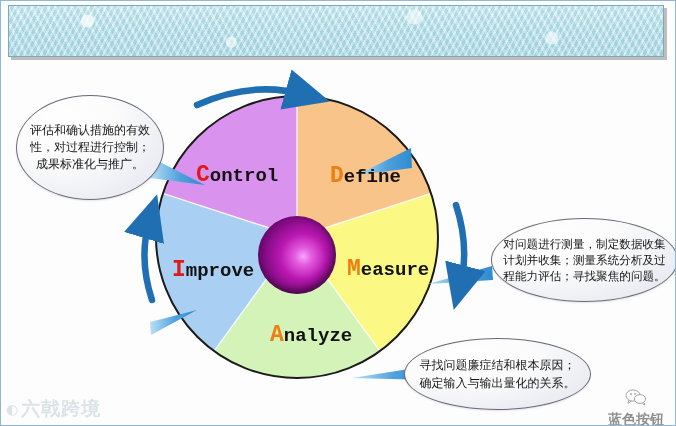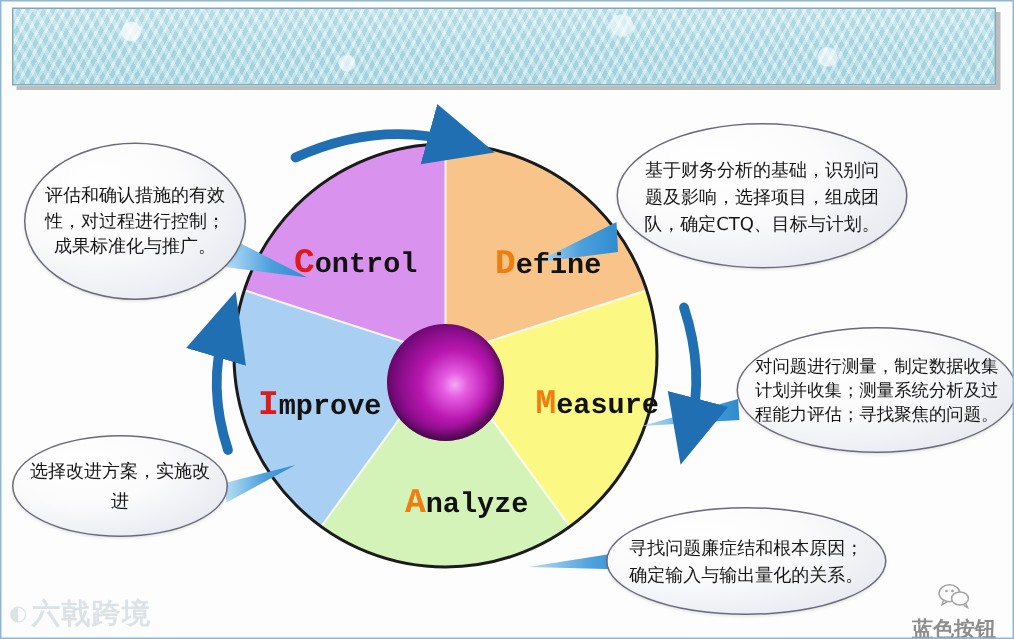--- a/index.html
+++ b/index.html
@@ -79,21 +79,21 @@
     font-family:Liberation Mono, monospace;
     font-weight:bold;font-size:19px;color:#121212;
     white-space:nowrap;
   }
   .seg-label .cap{font-size:23px;}
   .cap-red{color:#e01a1a;}
   .cap-orange{color:#ef7d10;}
 
   #label-control{left:196px;top:162px;}
   #label-define{left:330px;top:163px;}
-  #label-measure{left:357px;top:256px;}
+  #label-measure{left:347px;top:256px;}
   #label-improve{left:172px;top:257px;}
   #label-analyze{left:270px;top:322px;}
 
   
   #center-sphere{
     position:absolute;left:258px;top:216px;width:78px;height:78px;border-radius:50%;
     background:
       radial-gradient(circle at 58% 52%, #f5a8f5 0%, #e45ce0 14%, #b917b0 38%, #7d0b80 66%, #3c0340 100%);
     box-shadow:inset -3px -4px 8px rgba(0,0,0,.5);
     z-index:13;
@@ -206,31 +206,25 @@
   <div class="seg-label" id="label-define"><span class="cap cap-orange">D</span><span>efine</span></div>
   <div class="seg-label" id="label-measure"><span class="cap cap-orange">M</span><span>easure</span></div>
   <div class="seg-label" id="label-improve"><span class="cap cap-red">I</span><span>mprove</span></div>
   <div class="seg-label" id="label-analyze"><span class="cap cap-orange">A</span><span>nalyze</span></div>
 
   <div id="center-sphere"></div>
 
   <div class="callout" id="callout-control">
     <span>评估和确认措施的有效性，对过程进行控制；成果标准化与推广。</span>
   </div>
-  <div class="callout" id="callout-define">
-    <span>基于财务分析的基础，识别问题及影响，选择项目，组成团队，确定CTQ、目标与计划。</span>
-  </div>
   <div class="callout" id="callout-measure">
     <span>对问题进行测量，制定数据收集计划并收集；测量系统分析及过程能力评估；寻找聚焦的问题。</span>
   </div>
   <div class="callout" id="callout-analyze">
     <span>寻找问题廉症结和根本原因；确定输入与输出量化的关系。</span>
-  </div>
-  <div class="callout" id="callout-improve">
-    <span>选择改进方案，实施改进</span>
   </div>
 
   <div id="wm-left">
     <span class="wm-logo">◐</span>
     <span class="wm-txt">六戟跨境</span>
   </div>
   <div id="wm-right">
     <svg width="22" height="18" viewBox="0 0 22 18">
       <ellipse cx="8" cy="7.5" rx="7" ry="5.6" fill="none" stroke="#6d6d6d" stroke-width="1"></ellipse>
       <path d="M4,12 L3,15.2 L6.4,13.2" fill="none" stroke="#6d6d6d" stroke-width="1"></path>

